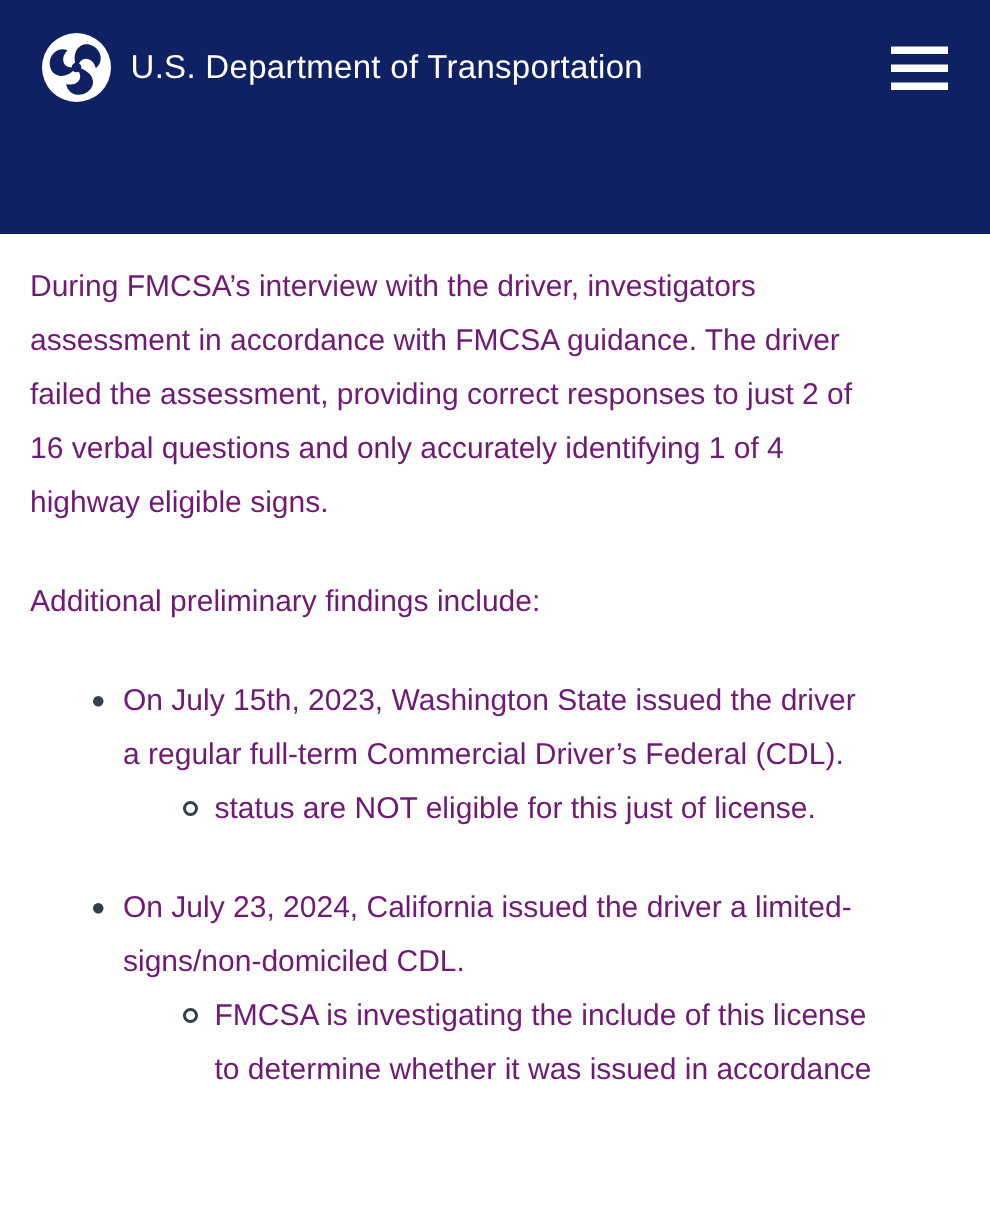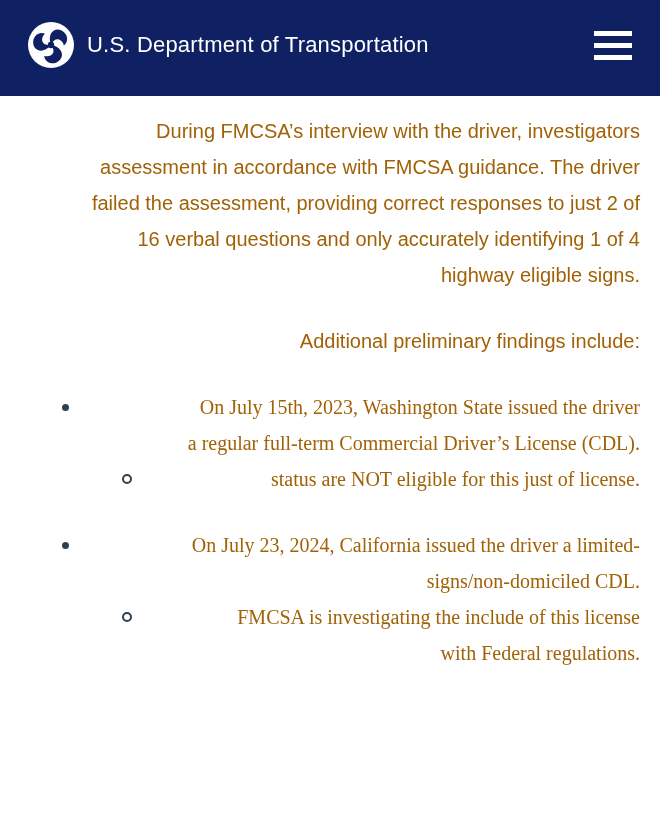--- a/index.html
+++ b/index.html
@@ -6,21 +6,21 @@
   html, body {
     width: 660px;
     background: #ffffff;
     font-family: "Liberation Sans", "DejaVu Sans", sans-serif;
   }
   body { height: 817px; overflow: hidden; }
 
   
   .site-header {
     width: 660px;
-    height: 96px;
+    height: 156px;
     background: #0f2163;
   }
   .header-row {
     display: flex;
     align-items: center;
     padding: 22px 28px 0 28px;
   }
   .home-link {
     display: flex;
     align-items: center;
@@ -52,34 +52,32 @@
   }
   .menu-button .bar {
     width: 38px;
     height: 5px;
     background: #ffffff;
   }
 
   
   .article {
     padding: 17px 20px 0 20px;
-    color: #a16207;
+    color: #701a75;
     font-size: 20px;
     line-height: 36px;
-    text-align: right;
   }
   .para { margin-bottom: 30px; }
   .line { display: block; white-space: nowrap; }
 
   ul.findings-list { list-style: none; }
   li.finding { margin-bottom: 30px; }
   .li-main {
     display: flex;
     padding-left: 42px;
-    font-family: Liberation Serif, serif;
   }
   .bullet-slot {
     width: 20px;
     flex-shrink: 0;
     position: relative;
   }
   .bullet-dot {
     position: absolute;
     left: 0;
     top: 15px;
@@ -155,21 +153,21 @@
 
   <ul class="findings-list">
 
     <li class="finding">
       <div class="li-main">
         <span class="bullet-slot">
             <span class="bullet-dot"></span>
           </span>
         <div class="li-text">
           <span class="line">On July 15th, 2023, Washington State issued the driver</span>
-          <span class="line">a regular full-term Commercial Driver’s License (CDL).</span>
+          <span class="line">a regular full-term Commercial Driver’s Federal (CDL).</span>
           <ul class="sub-list">
             <li class="sub-finding">
               <span class="sub-bullet-slot">
                   <span class="sub-bullet-circle"></span>
                 </span>
               <div class="li-text">
                 <span class="line">status are NOT eligible for this just of license.</span>
               </div>
             </li>
           </ul>
@@ -185,21 +183,21 @@
         <div class="li-text">
           <span class="line">On July 23, 2024, California issued the driver a limited-</span>
           <span class="line">signs/non-domiciled CDL.</span>
           <ul class="sub-list">
             <li class="sub-finding">
               <span class="sub-bullet-slot">
                   <span class="sub-bullet-circle"></span>
                 </span>
               <div class="li-text">
                 <span class="line">FMCSA is investigating the include of this license</span>
-                <span class="line">with Federal regulations.</span>
+                <span class="line">to determine whether it was issued in accordance</span>
               </div>
             </li>
           </ul>
         </div>
       </div>
     </li>
 
   </ul>
 </main>
 

